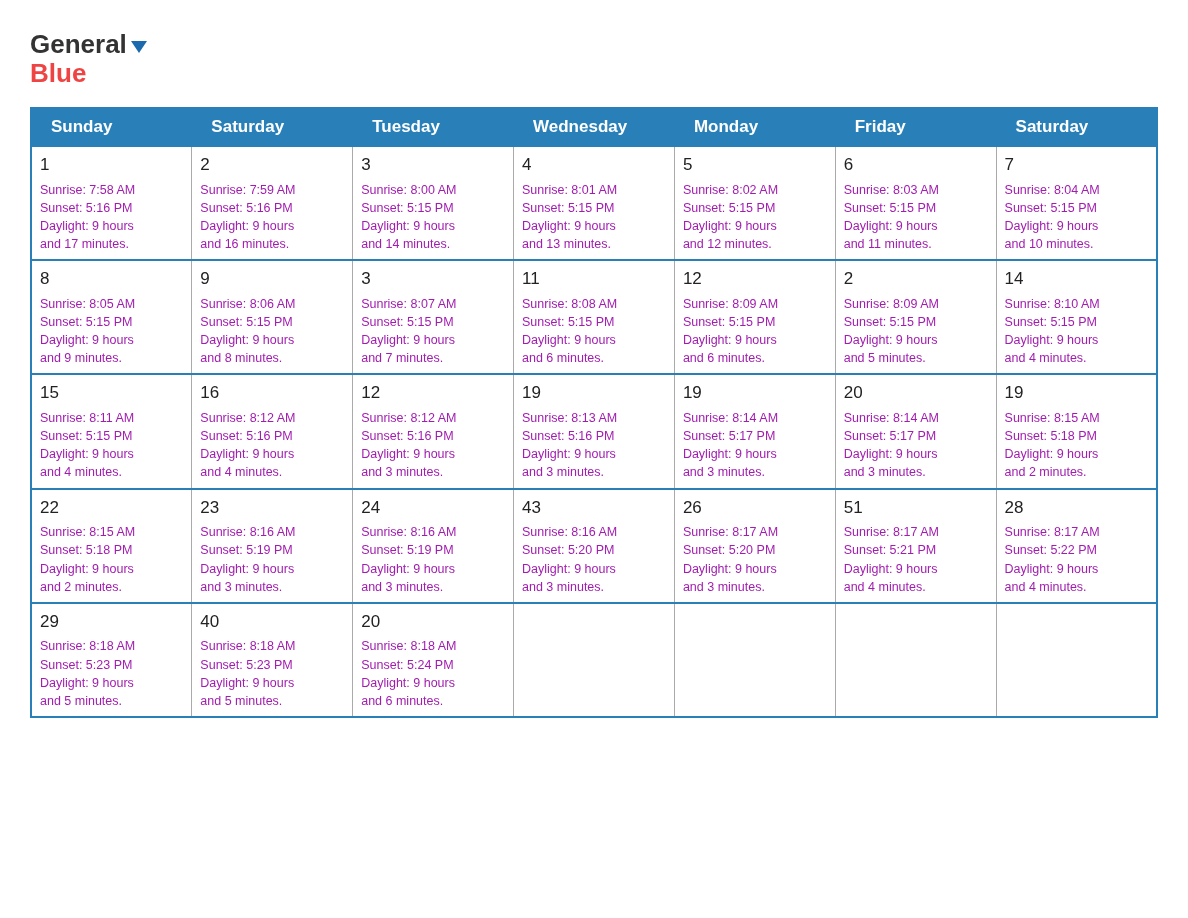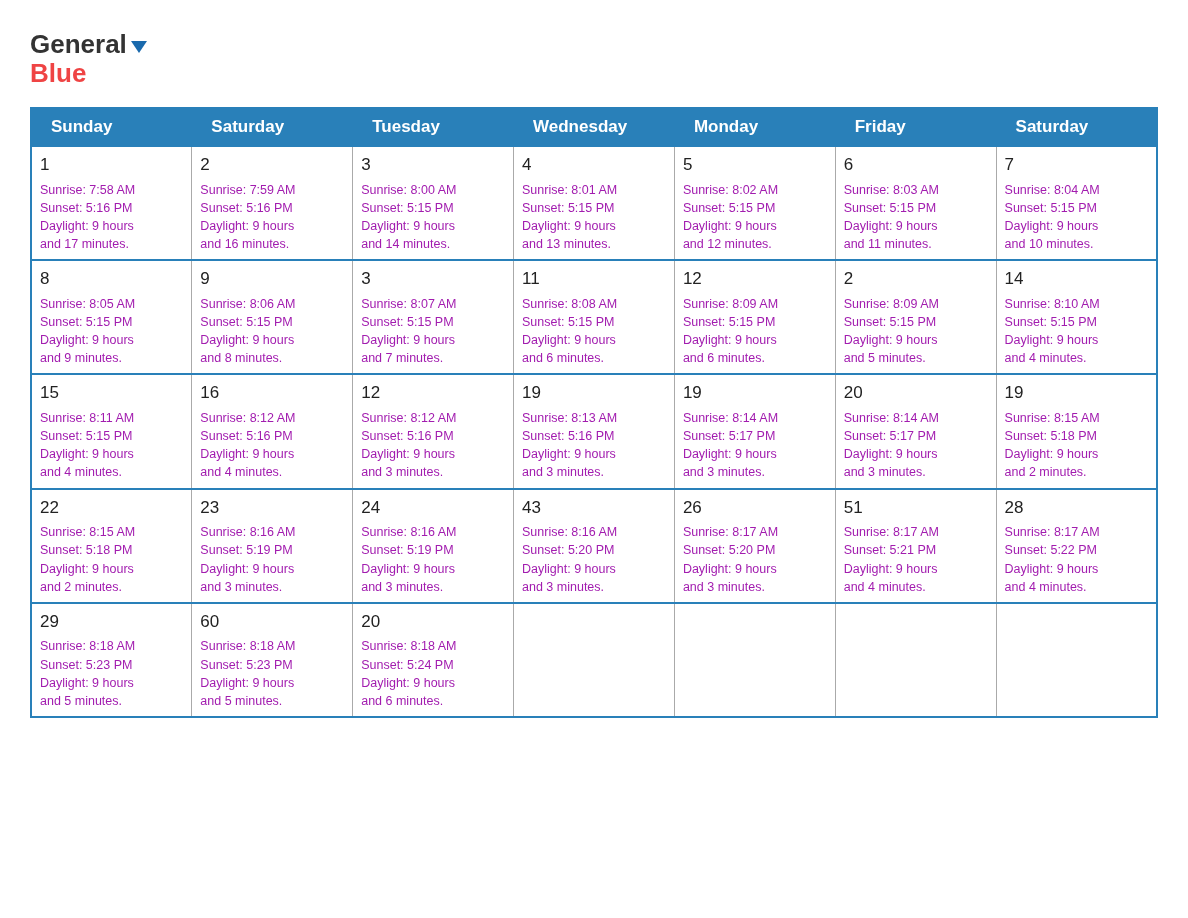--- a/index.html
+++ b/index.html
@@ -231,21 +231,21 @@
           <span class="day-num">28</span>
           <div class="cell-content">Sunrise: 8:17 AM<br>Sunset: 5:22 PM<br>Daylight: 9 hours<br>and 4 minutes.</div>
         </td>
       </tr>
       <tr>
         <td>
           <span class="day-num">29</span>
           <div class="cell-content">Sunrise: 8:18 AM<br>Sunset: 5:23 PM<br>Daylight: 9 hours<br>and 5 minutes.</div>
         </td>
         <td>
-          <span class="day-num">60</span>
+          <span class="day-num">40</span>
           <div class="cell-content">Sunrise: 8:18 AM<br>Sunset: 5:23 PM<br>Daylight: 9 hours<br>and 5 minutes.</div>
         </td>
         <td>
           <span class="day-num">20</span>
           <div class="cell-content">Sunrise: 8:18 AM<br>Sunset: 5:24 PM<br>Daylight: 9 hours<br>and 6 minutes.</div>
         </td>
         <td class="empty-cell"></td>
         <td class="empty-cell"></td>
         <td class="empty-cell"></td>
         <td class="empty-cell"></td>

